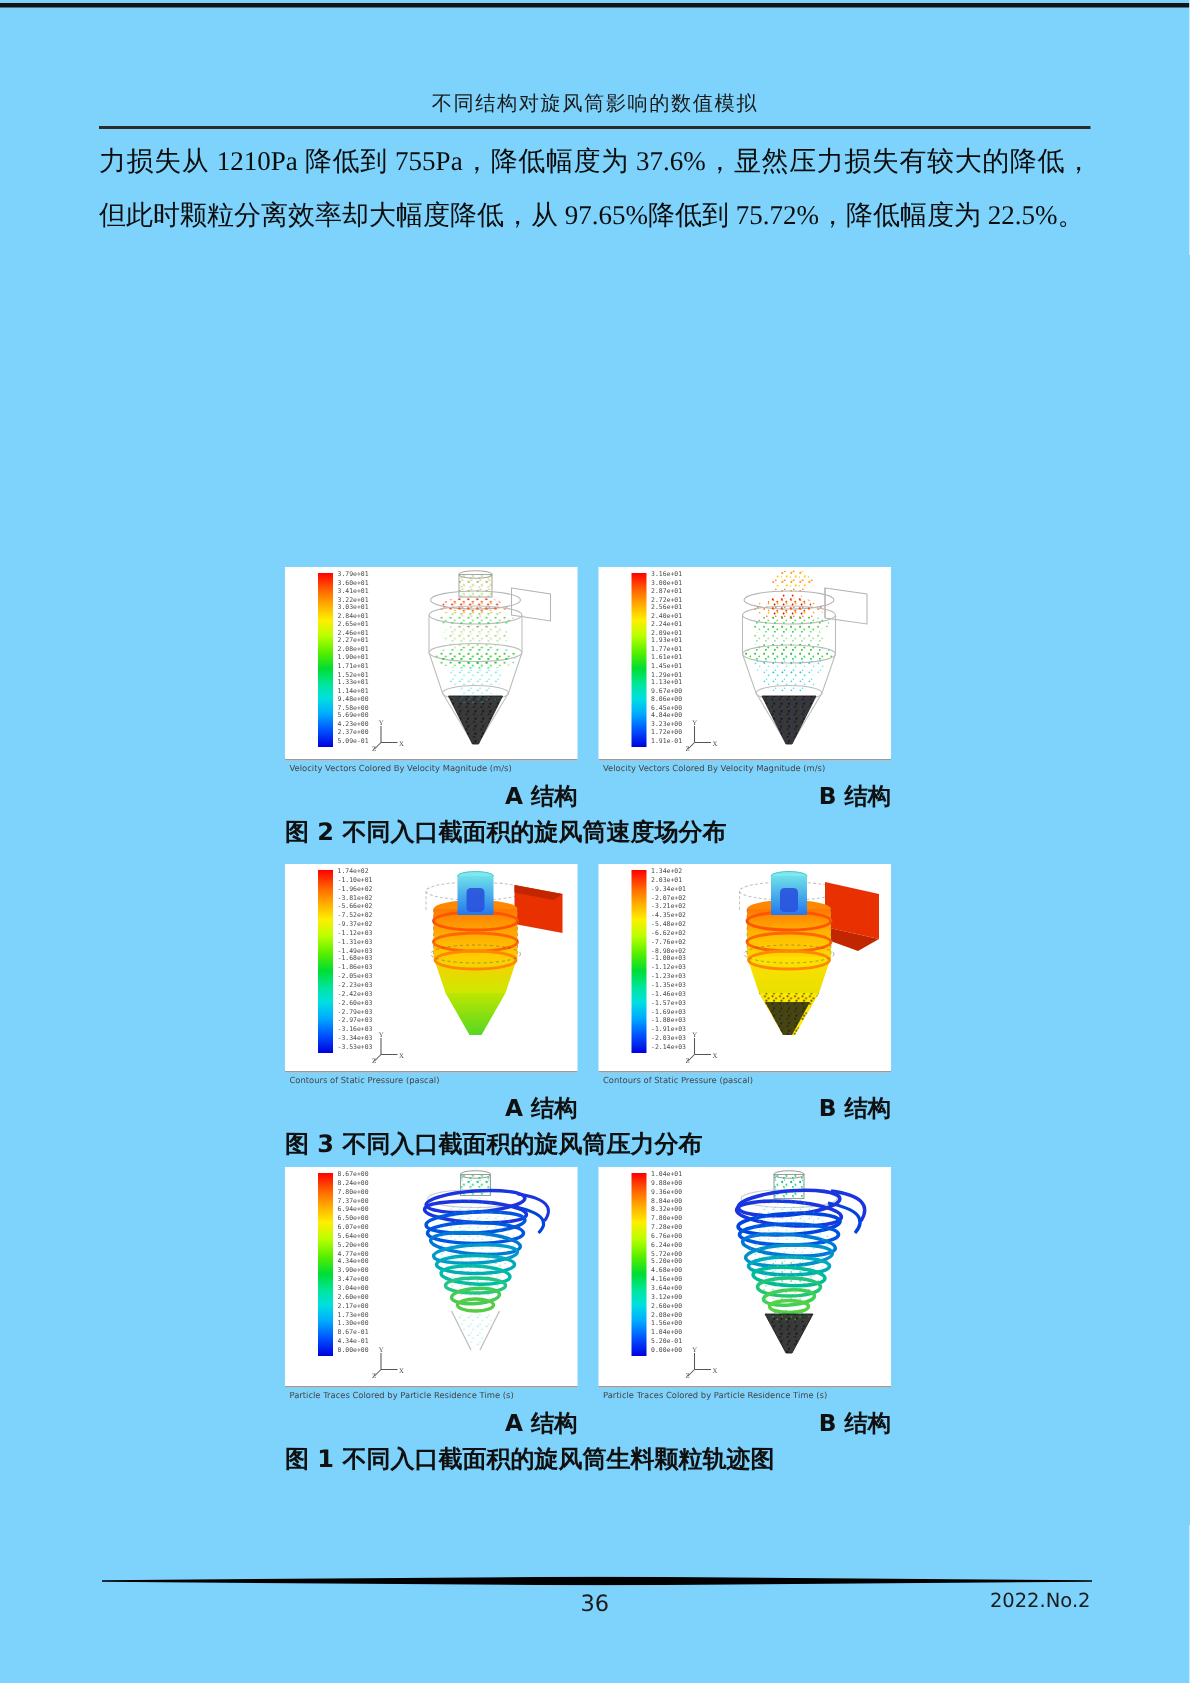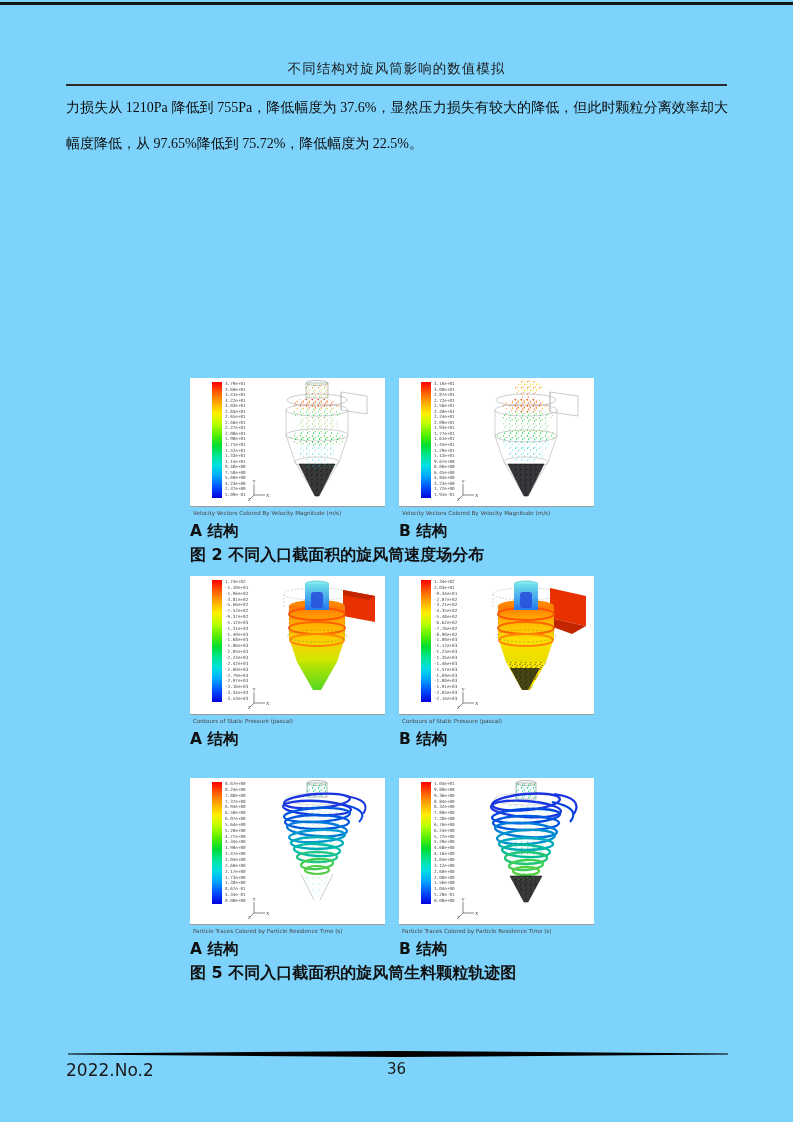--- a/index.html
+++ b/index.html
@@ -3,21 +3,21 @@
 <meta charset="utf-8">
 <style>
   html,body{margin:0;padding:0;background:#ffffff;}
   .page{position:relative;width:793px;height:1122px;background:#7dd3fc;overflow:hidden;
         font-family:"Liberation Serif","DejaVu Sans",serif;color:#111;}
   .scan-top-line{position:absolute;top:2px;left:0;width:793px;height:2.5px;background:#141414;}
   .running-head{position:absolute;top:60px;left:66px;width:661px;text-align:center;
         font-size:13.5px;letter-spacing:1px;color:#1a1a1a;
         font-family:"DejaVu Sans","Liberation Sans",sans-serif;}
   .head-rule{position:absolute;top:84px;left:66px;width:661px;height:2px;background:#2b2b2b;}
-  .body-text{position:absolute;top:90px;left:66px;width:662px;font-size:14px;line-height:35.6px;
+  .body-text{position:absolute;top:90px;left:66px;width:662px;font-size:18px;line-height:35.6px;
         text-align:justify;color:#0d0d0d;font-weight:500;}
   .body-text p{margin:0;}
   .body-text p.indent{text-indent:2em;}
 
   
   .figure-block{position:absolute;left:190px;width:404px;}
   .panel-row{display:flex;gap:14px;}
   .cfd-panel{width:195px;}
   .plot{position:relative;background:#fff;border-bottom:1.5px solid #9a9a9a;}
   .fb2 .plot{height:128px;}
@@ -30,32 +30,32 @@
   .fb3 .colorbar,.fb4 .colorbar{height:122px;}
   .cb-labels{position:absolute;left:35px;top:3px;white-space:pre-line;
         font-family:"DejaVu Sans Mono","Liberation Mono",monospace;
         font-size:4.3px;line-height:5.55px;color:#4c4c4c;}
   .fb3 .cb-labels,.fb4 .cb-labels{line-height:5.85px;}
   .cyclone-svg{position:absolute;left:55px;top:2px;}
   .axis-triad{position:absolute;left:58px;bottom:5px;}
   .pcap{font-size:5.6px;color:#454545;padding:3px 0 0 3px;
         font-family:"DejaVu Sans","Liberation Sans",sans-serif;}
   .label-row{display:flex;gap:14px;margin-top:5px;}
-  .label-row div{width:195px;text-align:left;font-size:15.5px;font-weight:bold;color:#101010;
+  .label-row div{width:195px;text-align:right;font-size:15.5px;font-weight:bold;color:#101010;
         font-family:"DejaVu Sans","Liberation Sans",sans-serif;}
   .fig-caption{margin-top:3px;font-size:16px;font-weight:bold;color:#101010;
         font-family:"DejaVu Sans","Liberation Sans",sans-serif;}
 
   
   .footer-rule{position:absolute;top:1051px;left:68px;width:660px;height:6px;background:#000;
         clip-path:polygon(0 42%,50% 0%,100% 42%,100% 58%,50% 100%,0 58%);}
   .page-number{position:absolute;top:1060px;left:66px;width:661px;text-align:center;
         font-size:15px;color:#1a1a1a;font-family:"DejaVu Sans","Liberation Sans",sans-serif;}
-  .issue-label{position:absolute;top:1060px;left:66px;width:661px;text-align:left;
-        font-size:17px;color:#1a1a1a;font-family:"DejaVu Sans","Liberation Sans",sans-serif;}
+  .issue-label{position:absolute;top:1060px;left:66px;width:661px;text-align:right;
+        font-size:13px;color:#1a1a1a;font-family:"DejaVu Sans","Liberation Sans",sans-serif;}
 </style>
 </head>
 <body>
 
 <svg width="0" height="0" style="position:absolute">
   <defs>
     <pattern id="pRed" width="6" height="6" patternUnits="userSpaceOnUse">
       <circle cx="1.2" cy="1.5" r="0.7" fill="#e02000"></circle>
         <circle cx="4.2" cy="3.2" r="0.65" fill="#ff4400"></circle>
         <circle cx="2.4" cy="5" r="0.6" fill="#cc1000"></circle>
@@ -374,20 +374,21 @@
             <text x="0" y="21.5" font-size="4.5" fill="#444">Z</text>
           </svg>
         </div>
         <div class="pcap">Contours of Static Pressure (pascal)</div>
       </div>
     </div>
     <div class="label-row">
       <div>A 结构</div>
       <div>B 结构</div>
     </div>
+    <div class="fig-caption">图 3 不同入口截面积的旋风筒压力分布</div>
   </div>
 
   <div class="figure-block fb4" style="top:778px">
     <div class="panel-row">
       <div class="cfd-panel">
         <div class="plot">
           <div class="colorbar"></div>
           <div class="cb-labels">8.67e+00
 8.24e+00
 7.80e+00
@@ -501,19 +502,19 @@
             <text x="0" y="21.5" font-size="4.5" fill="#444">Z</text>
           </svg>
         </div>
         <div class="pcap">Particle Traces Colored by Particle Residence Time (s)</div>
       </div>
     </div>
     <div class="label-row">
       <div>A 结构</div>
       <div>B 结构</div>
     </div>
-    <div class="fig-caption">图 5 不同入口截面积的旋风筒生料颗粒轨迹图</div>
+    <div class="fig-caption">图 1 不同入口截面积的旋风筒生料颗粒轨迹图</div>
   </div>
 
   <div class="footer-rule"></div>
   <div class="page-number">36</div>
   <div class="issue-label">2022.No.2</div>
 </div>
 
 </body></html>

